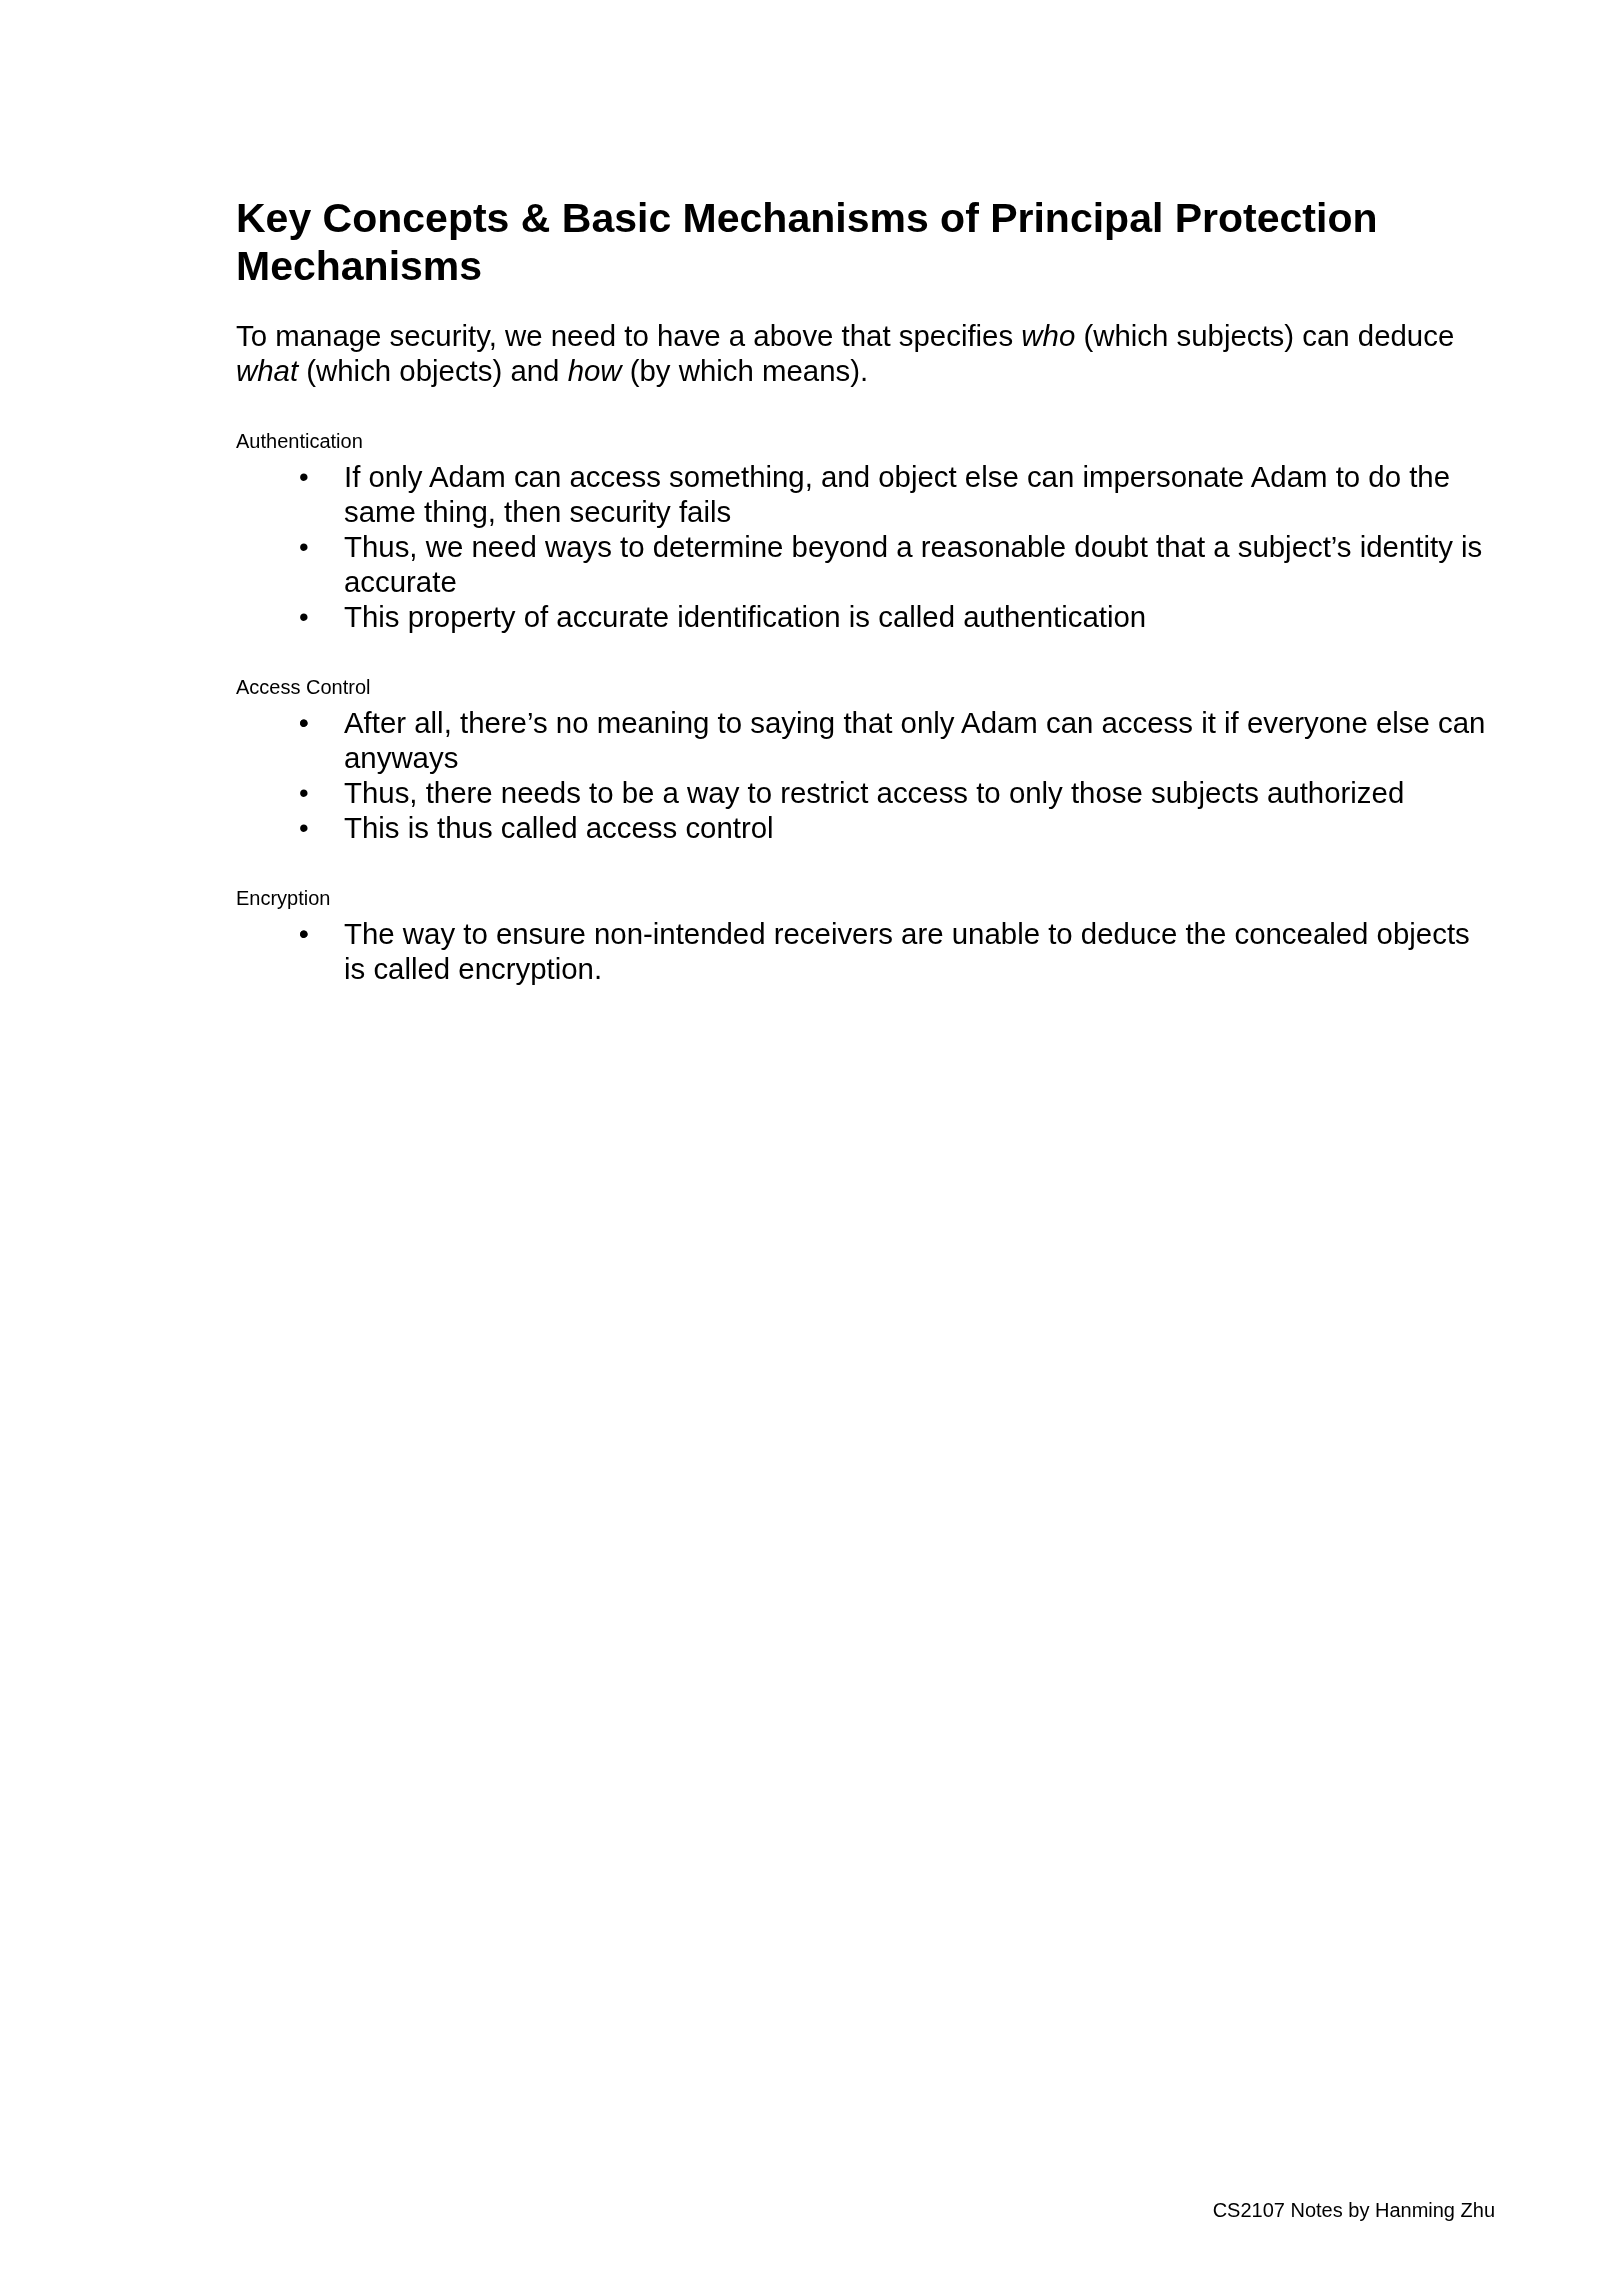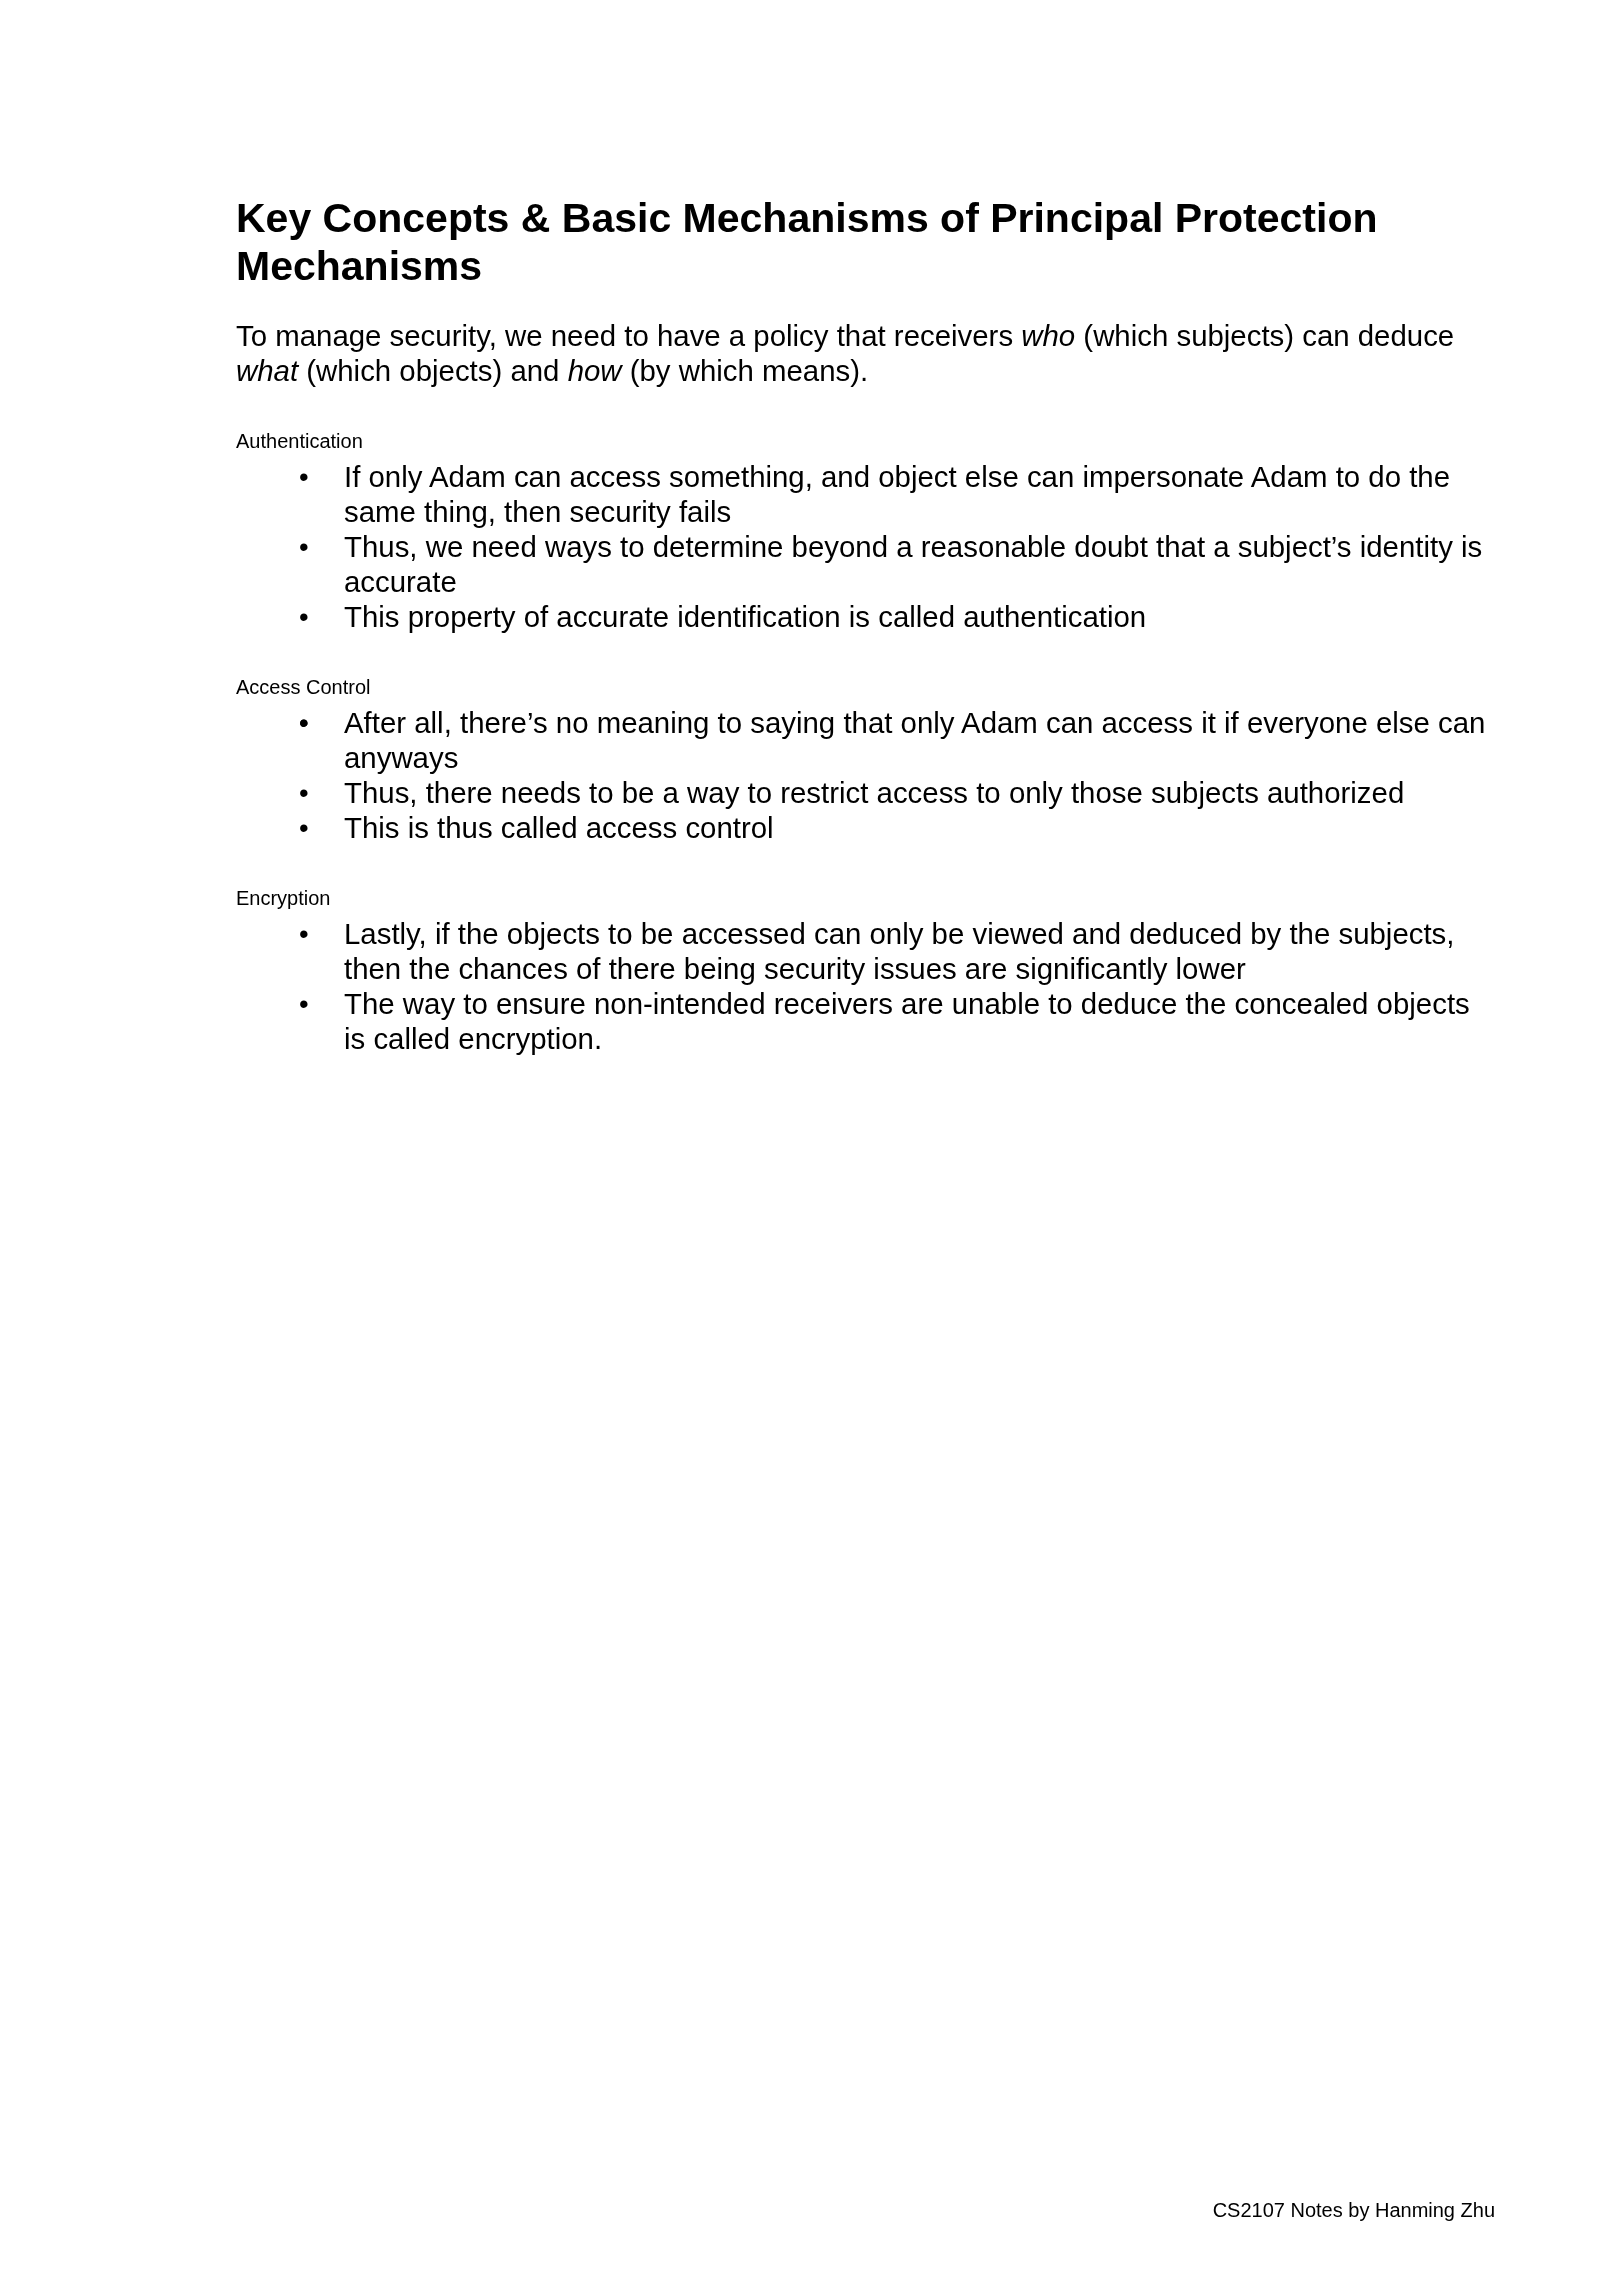--- a/index.html
+++ b/index.html
@@ -67,21 +67,21 @@
     line-height: 35px;
     white-space: nowrap;
   }
 </style>
 </head>
 <body>
 
 <div class="page">
   <div class="content">
     <h1 class="doc-title">Key Concepts &amp; Basic Mechanisms of Principal Protection Mechanisms</h1>
-    <p class="intro"><span>To manage security, we need to have a policy that receivers </span><span class="it">who</span><span> (which subjects) can deduce </span><span class="it">what</span><span> (which objects) and </span><span class="it">how</span><span> (by which means).</span></p>
+    <p class="intro"><span>To manage security, we need to have a above that specifies </span><span class="it">who</span><span> (which subjects) can deduce </span><span class="it">what</span><span> (which objects) and </span><span class="it">how</span><span> (by which means).</span></p>
     <div id="sections">
   <section class="section">
     <div class="section-heading">Authentication</div>
     <div class="bullet-list">
   <div class="bullet-item">
     <span class="bullet-dot">•</span>
     <span class="bullet-text">If only Adam can access something, and object else can impersonate Adam to do the same thing, then security fails</span>
   </div>
 
   <div class="bullet-item">
@@ -118,21 +118,20 @@
     <span class="bullet-text">This is thus called access control</span>
   </div>
 </div>
   </section>
 
   <section class="section">
     <div class="section-heading">Encryption</div>
     <div class="bullet-list">
   <div class="bullet-item">
     <span class="bullet-dot">•</span>
-    <span class="bullet-text">Lastly, if the objects to be accessed can only be viewed and deduced by the subjects, then the chances of there being security issues are significantly lower</span>
   </div>
 
   <div class="bullet-item">
     <span class="bullet-dot">•</span>
     <span class="bullet-text">The way to ensure non-intended receivers are unable to deduce the concealed objects is called encryption.</span>
   </div>
 </div>
   </section>
 </div>
   </div>

